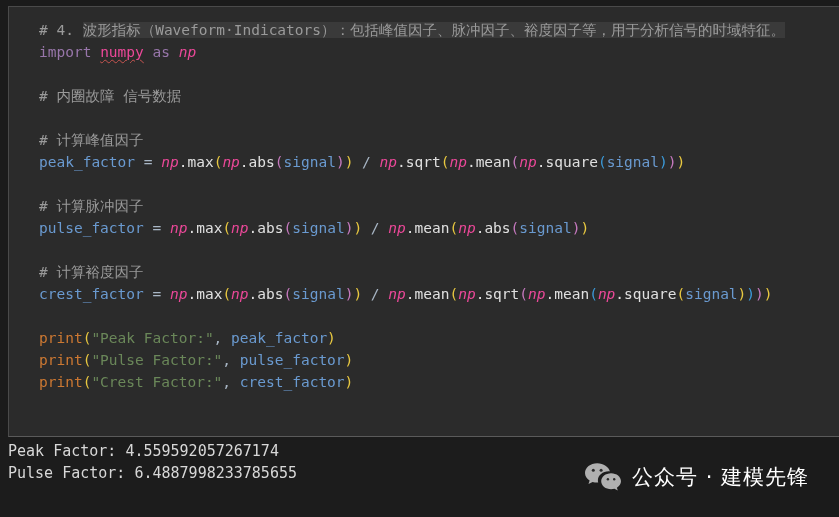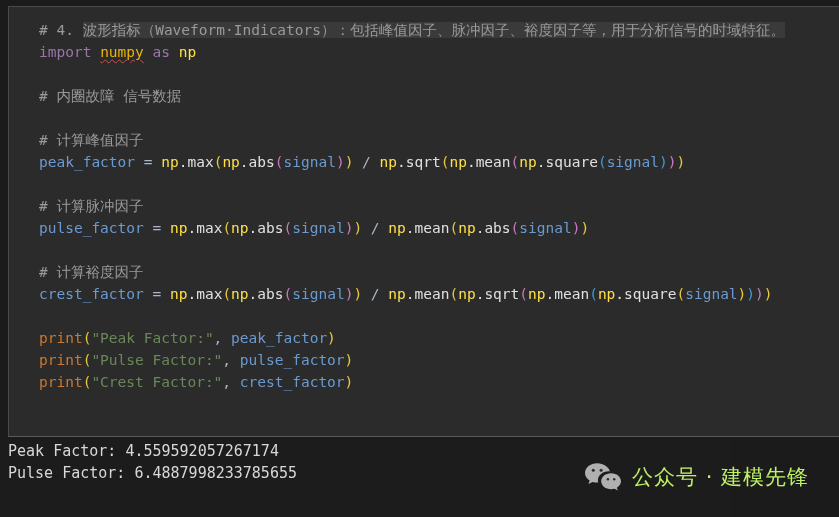--- a/index.html
+++ b/index.html
@@ -44,34 +44,34 @@
     font-size: 14.5px;
     white-space: pre;
     letter-spacing: 0px;
   }
   .line.blank { height: 22px; }
 
   
   .cm   { color: #9a9a9a; }            
   .cm-hl{ color: #9a9a9a; background: #3a3a3a; }
   .kw   { color: #9876aa; }            
-  .mod  { color: #fde047; }            
+  .mod  { color: #ec4899; font-style: italic; }            
   .varb { color: #6a9ad0; }
   .fn   { color: #e0e0e0; }            
   .op   { color: #a9b7c6; }            
   .str  { color: #6a8759; }            
   .pr   { color: #cc7832; }
   .p1   { color: #e8c840; }            
   .p2   { color: #c679bf; }            
   .p3   { color: #3b9ad9; }            
   .p4   { color: #e8c840; }
   .sig  { color: #6a9ad0; }
 
   .squiggle {
-    color: #eab308;
+    color: #ec4899;
     text-decoration: underline wavy #c75450;
     text-decoration-thickness: 1px;
     text-underline-offset: 2px;
   }
 
   
   .console {
     position: absolute;
     left: 0;
     top: 440px;
@@ -91,21 +91,21 @@
   
   .watermark {
     position: absolute;
     right: 30px;
     top: 462px;
     display: flex;
     align-items: center;
     gap: 10px;
   }
   .wm-text {
-    color: #bef264;
+    color: #ffffff;
     font-family: "DejaVu Sans", "Liberation Sans", sans-serif;
     font-size: 21px;
     letter-spacing: 1px;
     white-space: pre;
   }
   .wechat-icon { display: block; }
 </style>
 </head>
 <body>
 

